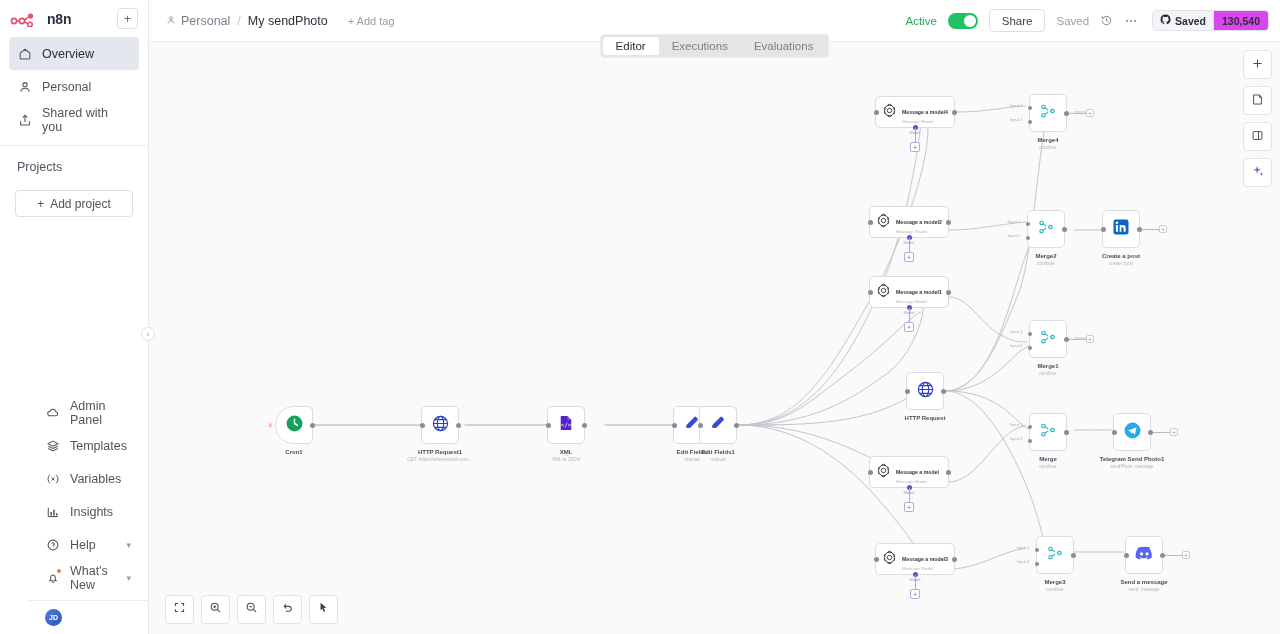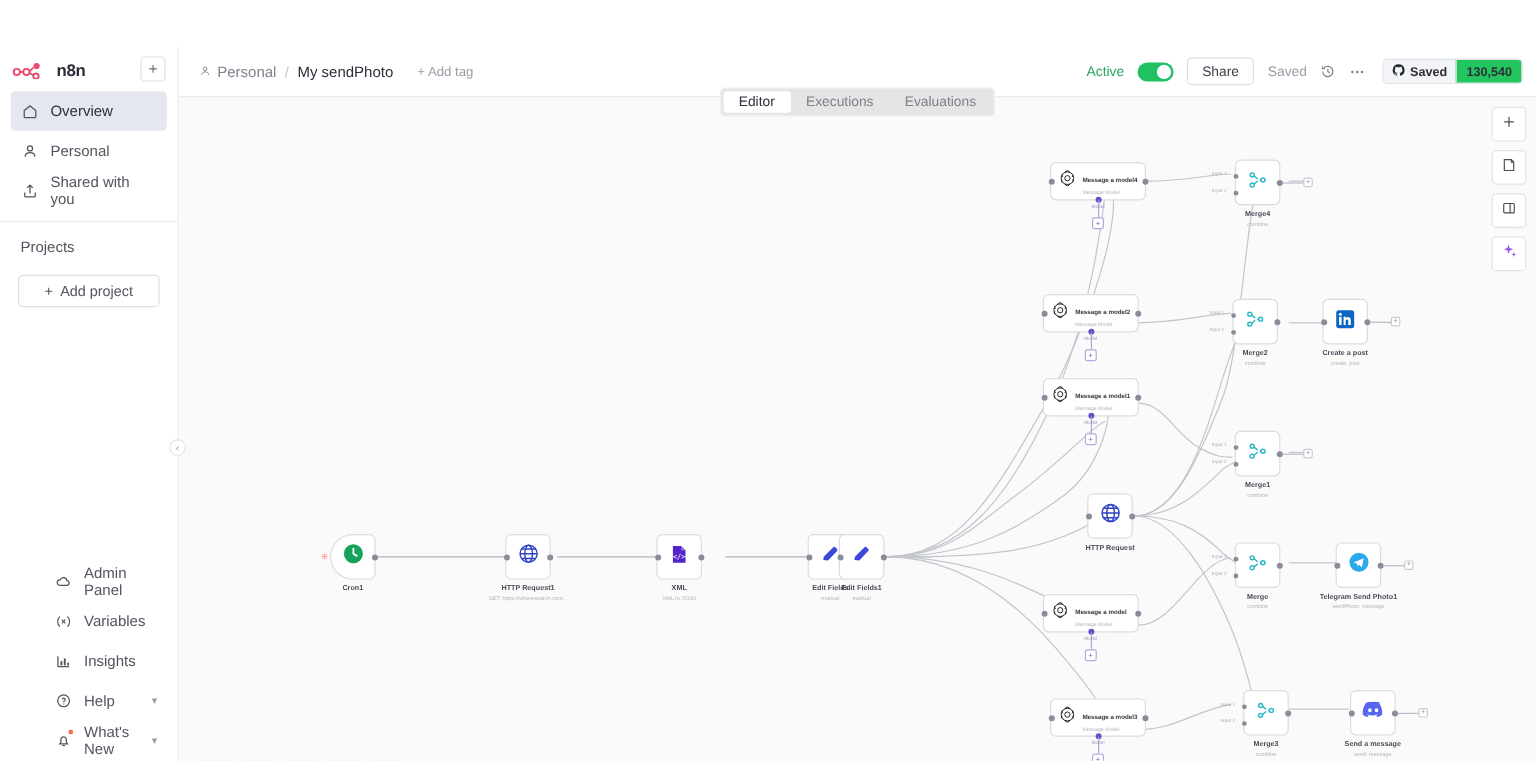--- a/index.html
+++ b/index.html
@@ -1,21 +1,21 @@
 <!DOCTYPE html>
 <html><head>
 <meta charset="utf-8">
 <style>
   * { box-sizing: border-box; margin: 0; padding: 0; }
   html, body {
     width: 1280px; height: 634px;
     font-family: "Liberation Sans", sans-serif;
     background: #fff; overflow: hidden;
   }
-  .app { display: flex; width: 1280px; height: 472px; position: relative; margin-top: 39px; }
+  .app { display: flex; width: 1280px; height: 472px; position: relative; }
 
   
   .sidebar {
     width: 149px; height: 634px; background: #fff;
     border-right: 1px solid #e9e9ed;
     display: flex; flex-direction: column; position: relative; flex: 0 0 149px;
   }
   .sb-top { padding: 8px 10px 4px 10px; display: flex; align-items: center; gap: 6px; }
   .logo-wrap { display: flex; align-items: center; gap: 7px; flex: 1; }
   .logo-mark { width: 30px; height: 16px; position: relative; }
@@ -91,21 +91,21 @@
   .icon-btn { color: #7d808c; cursor: pointer; display: flex; align-items: center; justify-content: center; }
   .star-box {
     display: flex; align-items: stretch; border: 1px solid #e2e3e8; border-radius: 4px;
     overflow: hidden; height: 21px; margin-left: 3px; cursor: pointer;
   }
   .star-left {
     display: flex; align-items: center; gap: 4px; padding: 0 7px;
     background: #f3f4f7; font-size: 10.5px; color: #2d2e3a; font-weight: 600;
   }
   .star-count {
-    display: flex; align-items: center; padding: 0 8px; background: #22c55e;
+    display: flex; align-items: center; padding: 0 8px; background: #d946ef;
     font-size: 10.5px; color: #2d2e3a; border-left: 1px solid #e2e3e8; font-weight: 600;
   }
 
   
   .tabs {
     position: absolute; top: 34px; left: 50%; transform: translateX(-50%);
     display: flex; background: #e5e5e5; border-radius: 4px; padding: 2px;
     z-index: 21; border: 1px solid #eceef1;
   }
   .tab {
@@ -263,20 +263,30 @@
         <div class="sb-item">
           <span class="ic">
             <svg width="14" height="14" viewBox="0 0 16 16" fill="none" stroke="#52545f" stroke-width="1.2">
               <path d="M4.4 11.2 a2.6 2.6 0 0 1 .3-5.2 a3.3 3.3 0 0 1 6.4.6 a2.3 2.3 0 0 1-.3 4.6 Z"></path>
             </svg>
           </span>
           <span>Admin Panel</span>
         </div>
         <div class="sb-item">
           <span class="ic">
+            <svg width="14" height="14" viewBox="0 0 16 16" fill="none" stroke="#52545f" stroke-width="1.2">
+              <path d="M8 2.4 L13.6 5.3 L8 8.2 L2.4 5.3 Z"></path>
+                <path d="M2.6 8.2 L8 10.9 L13.4 8.2"></path>
+                <path d="M2.6 10.9 L8 13.6 L13.4 10.9"></path>
+            </svg>
+          </span>
+          <span>Templates</span>
+        </div>
+        <div class="sb-item">
+          <span class="ic">
             <svg width="14" height="14" viewBox="0 0 16 16" fill="none" stroke="#52545f" stroke-width="1.1">
               <path d="M4.4 3.2 a6.5 6.5 0 0 0 0 9.6 M11.6 3.2 a6.5 6.5 0 0 1 0 9.6"></path>
               <path d="M6.4 6.2 L9.6 9.8 M9.6 6.2 L6.4 9.8"></path>
             </svg>
           </span>
           <span>Variables</span>
         </div>
         <div class="sb-item">
           <span class="ic">
             <svg width="14" height="14" viewBox="0 0 16 16" fill="none" stroke="#52545f" stroke-width="1.2">

